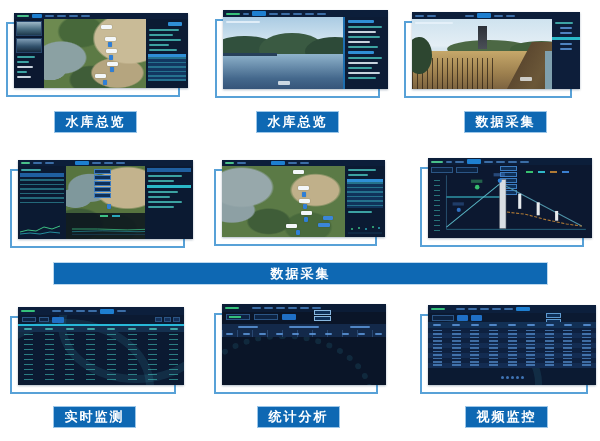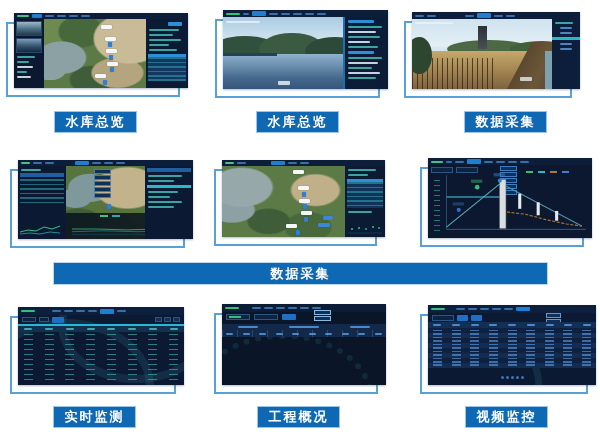--- a/index.html
+++ b/index.html
@@ -404,21 +404,21 @@
           <span class="bl" style="width:7px;margin:0;"></span>
           <span class="bl" style="width:7px;margin:0;"></span>
           <span class="bl" style="width:7px;margin:0;"></span>
           <span class="bl" style="width:7px;margin:0;"></span>
           <span class="bl" style="width:7px;margin:0;"></span>
           <span class="bl" style="width:7px;margin:0;"></span>
       </div>
     </div>
     <div style="position:absolute;left:0;right:0;top:33px;bottom:0;"></div>
   </div>
-  <div class="cap" style="left:257px;top:406px;width:83px;height:22px;">工程概况</div>
+  <div class="cap" style="left:257px;top:406px;width:83px;height:22px;">统计分析</div>
 
   <div class="frame" style="left:420px;top:314px;width:168px;height:80px;"></div>
   <div class="shot" style="left:428px;top:305px;width:168px;height:80px;background:#0b1a32;">
     <div class="wave" style="left:-50px;bottom:-60px;width:150px;height:110px;border-width:7px;"></div>
     <div class="nav" style="height:8px;background:#0c1f3c;">
       <span class="ng"></span>
         <span class="nd" style="margin-left:8px;"></span>
         <span class="nd"></span>
         <span class="nd"></span>
         <span class="nd"></span>

